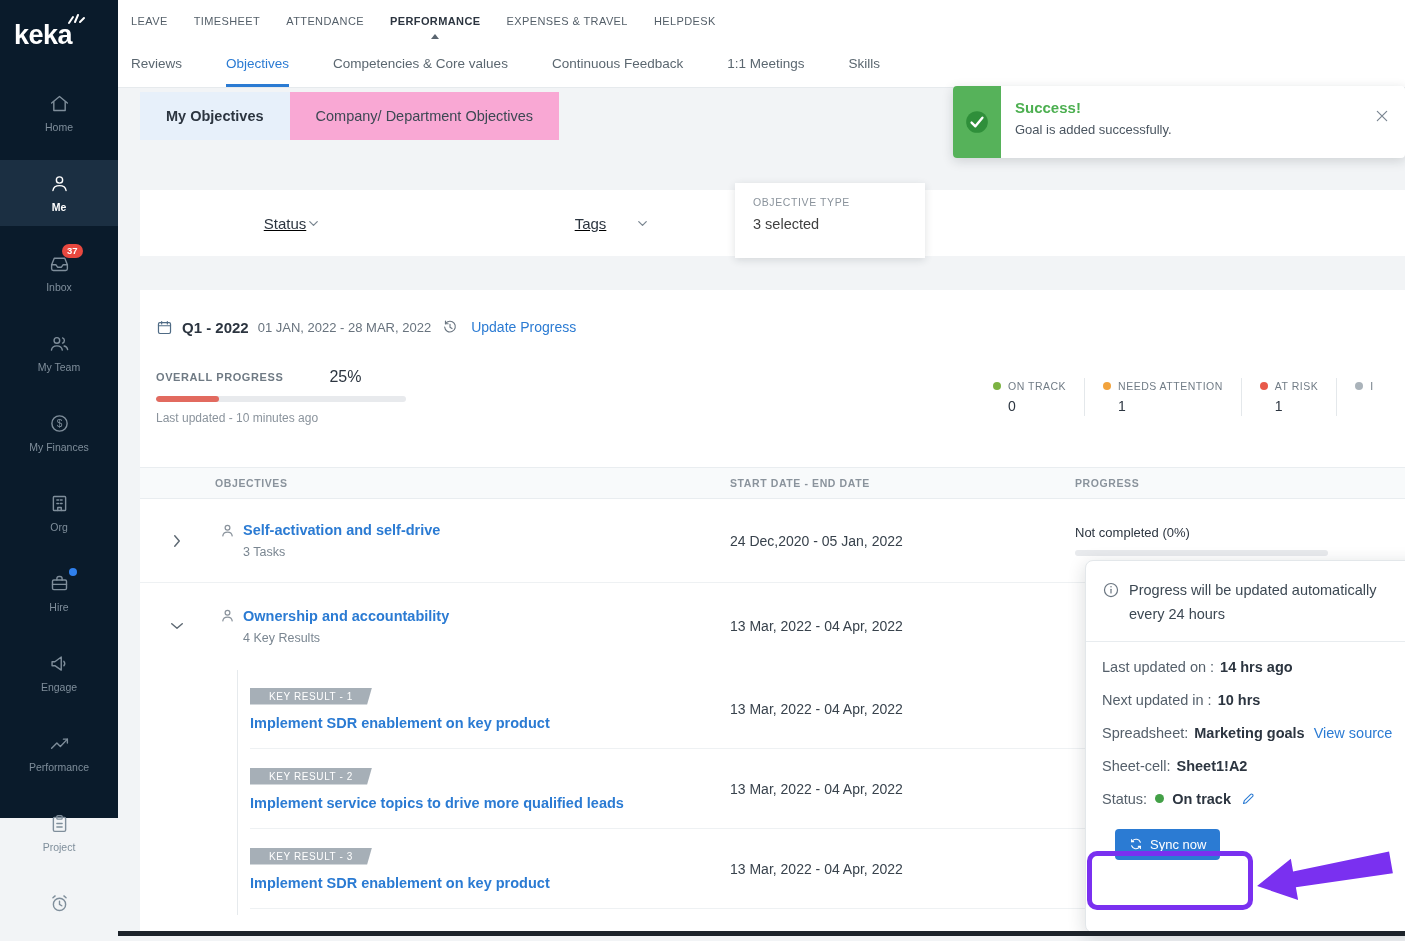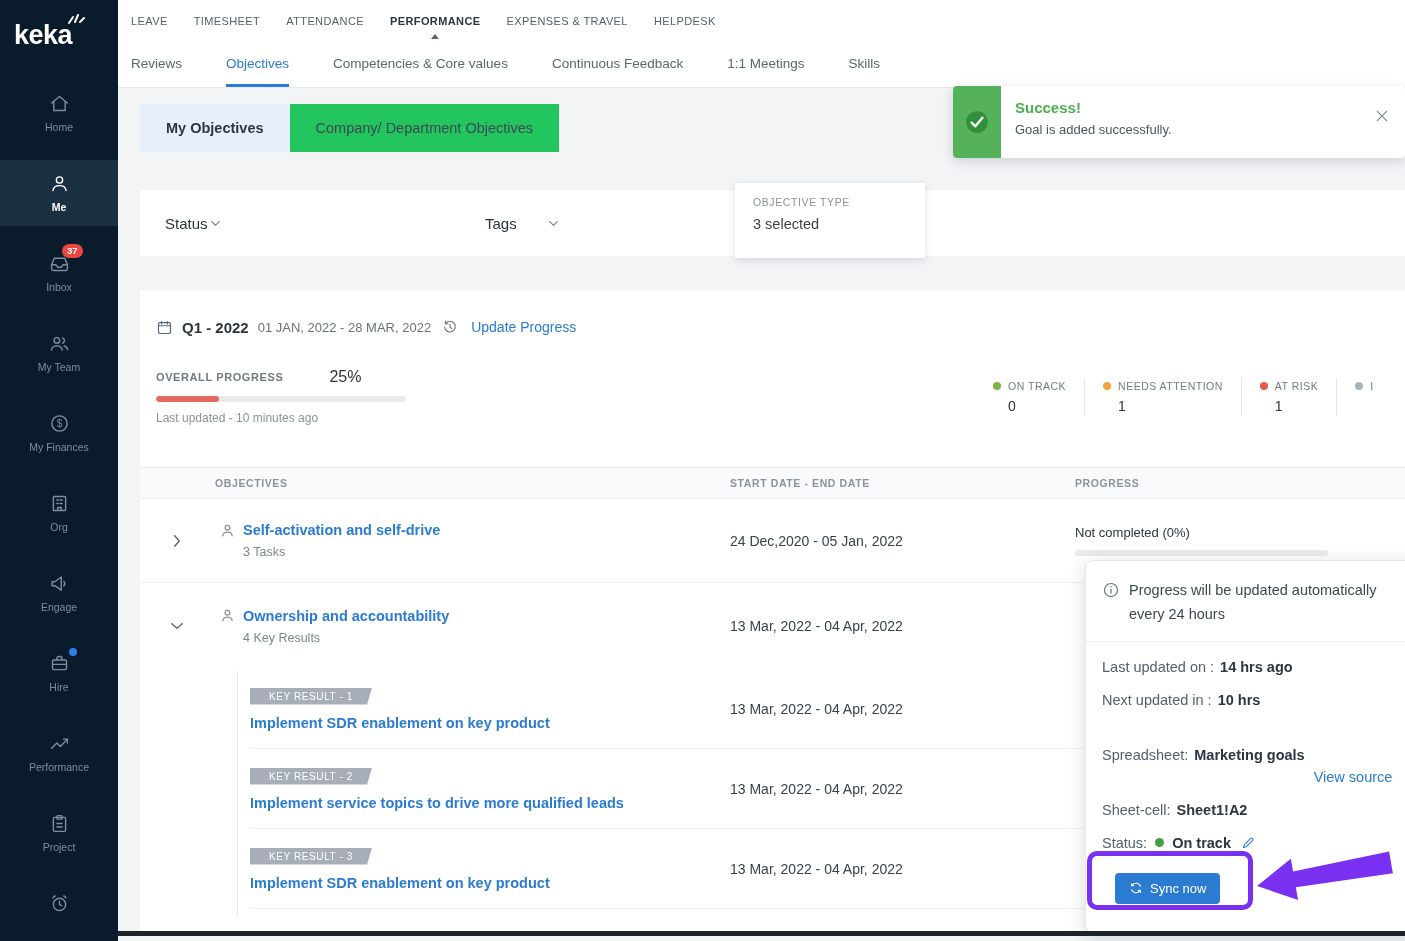--- a/index.html
+++ b/index.html
@@ -1,21 +1,21 @@
 <!DOCTYPE html>
 <html><head>
 <meta charset="utf-8">
 <style>
   * { margin:0; padding:0; box-sizing:border-box; }
   html,body { background:#e8eaec; }
   body { font-family:"Liberation Sans", sans-serif; }
   .screen { position:relative; width:1405px; height:941px; background:#f2f4f6; overflow:hidden; }
 
   
-  .sidebar { position:absolute; left:0; top:0; width:118px; height:941px; background:#0a1b2b; z-index:30; }
+  .sidebar { position:absolute; left:0; top:0; width:118px; height:818px; background:#0a1b2b; z-index:30; }
   .logo { position:relative; height:70px; display:flex; align-items:center; padding-left:14px; cursor:pointer; }
   .logo-text { color:#fff; font-size:27px; font-weight:800; letter-spacing:-0.5px; }
   .logo-spark { position:absolute; left:66px; top:10px; }
   .side-nav { display:flex; flex-direction:column; margin-top:10px; }
   .snav-item { position:relative; display:flex; flex-direction:column; align-items:center; gap:7px; padding:12px 0 13px; margin-bottom:14px; color:#7f8e9b; cursor:pointer; }
   .snav-item .snav-label { font-size:10.5px; }
   .snav-item.active { background:#1b2f42; color:#ffffff;justify-content:center; }
   .snav-item.active .snav-label { font-weight:700; }
   .snav-icon { position:relative; width:22px; height:22px; display:flex; align-items:center; justify-content:center; }
   .snav-icon svg { width:21px; height:21px; }
@@ -28,27 +28,27 @@
   .tn-item { position:relative; font-size:11px; letter-spacing:0.4px; color:#545f69; cursor:pointer; text-decoration:none; }
   .tn-item.active { color:#2b3публ540; color:#2c3540; font-weight:700; }
   .tn-item.active::after { content:""; position:absolute; left:50%; bottom:-12px; margin-left:-4px; border-left:4px solid transparent; border-right:4px solid transparent; border-bottom:5px solid #5a6570; }
   .subnav { height:46px; background:#fff; border-bottom:1px solid #e6eaed; display:flex; align-items:stretch; gap:44px; padding-left:13px; }
   .sn-item { display:flex; align-items:center; font-size:13.5px; color:#5b6770; border-bottom:3px solid transparent; cursor:pointer; }
   .sn-item.active { color:#2b7bd3; border-bottom-color:#2b7bd3; }
 
   .content { position:absolute; left:0; top:88px; width:1287px; height:853px; background:#f2f4f6; }
 
   
-  .obj-tabs { position:absolute; left:22px; top:16px; display:flex; background:#22c55e; }
+  .obj-tabs { position:absolute; left:22px; top:4px; display:flex; background:#f9a8d4; }
   .otab { padding:16px 26px; font-size:14.5px; color:#3c4853; cursor:pointer; white-space:nowrap; }
   .otab.active { background:#e7f0fa; font-weight:700; color:#2c3540; }
 
   
   .filter-band { position:absolute; left:22px; top:102px; right:0; height:66px; background:#fff; display:flex; align-items:center; }
-  .fselect { display:flex; align-items:center; justify-content:flex-start; width:255px; margin-left:25px; cursor:pointer; }
+  .fselect { display:flex; align-items:center; justify-content:center; width:255px; margin-left:25px; cursor:pointer;text-decoration:underline; }
   .fselect .flabel { font-size:15px; color:#2c3540; }
   .fselect svg { width:15px; height:15px; color:#7a8691; }
   .objtype-card { position:absolute; left:617px; top:95px; width:190px; height:75px; background:#fff; box-shadow:0 2px 8px rgba(30,40,50,0.14); padding:13px 0 0 18px; cursor:pointer; z-index:5; }
   .ot-label { font-size:10.5px; letter-spacing:0.6px; color:#8a939c; }
   .ot-value { font-size:14.5px; color:#404040; margin-top:8px; }
 
   
   .panel { position:absolute; left:22px; top:202px; right:0; bottom:8px; background:#fff; overflow:hidden; }
   .period-row { display:flex; align-items:center; gap:9px; padding:26px 0 0 16px; height:48px; }
   .period-row .cal { width:17px; height:17px; color:#4f6b85; }
@@ -110,21 +110,21 @@
 
   
   .sync-popover { position:absolute; left:1085px; top:560px; width:378px; height:373px; background:#fff; border:1px solid #e3e7ea; border-radius:8px; box-shadow:0 4px 18px rgba(20,30,40,0.16); padding:18px 16px 0 16px; z-index:40; }
   .pop-info { display:flex; gap:9px; }
   .pop-info svg { width:18px; height:18px; color:#6a7580; flex:none; margin-top:2px; }
   .pop-info-text { font-size:14.5px; color:#3c4853; line-height:1.65; white-space:nowrap; }
   .pop-divider { height:1px; background:#e8ecef; margin:14px -16px 0 -16px; }
   .pop-row { display:flex; align-items:center; gap:6px; margin-top:17px; font-size:14.5px; white-space:nowrap; }
   .pl { color:#55606b; }
   .pv { color:#2c3540; font-weight:700; }
-  .pop-link { color:#2b7bd3; cursor:pointer; text-decoration:none; margin-left:3px;margin-top:44px; }
+  .pop-link { color:#2b7bd3; cursor:pointer; text-decoration:none; margin-left:3px; }
   .st-dot { width:9px; height:9px; border-radius:50%; display:inline-block; margin:0 2px; }
   .pencil { width:15px; height:15px; color:#2b7bd3; margin-left:4px; cursor:pointer; }
   .sync-btn { display:inline-flex; align-items:center; gap:7px; margin:22px 0 0 13px; background:#2b7bd3; color:#fff; border:none; border-radius:4px; padding:8px 14px; font-size:13px; font-family:inherit; cursor:pointer; }
   .sync-btn svg { width:14px; height:14px; }
 
   .annot-box { position:absolute; left:1087px; top:851px; width:166px; height:59px; border:5px solid #7a30f0; border-radius:10px; z-index:60; pointer-events:none; }
   .annot-arrow { position:absolute; left:1256px; top:845px; width:138px; height:58px; z-index:60; transform:rotate(-10deg); pointer-events:none; }
 
   .bottom-strip { position:absolute; left:118px; top:931px; width:1287px; height:5px; background:#1d232a; z-index:80; }
 </style>
@@ -196,36 +196,36 @@
           <svg viewBox="0 0 24 24" fill="none" stroke="currentColor" stroke-width="1.6" stroke-linecap="round" stroke-linejoin="round">
               <rect x="5" y="4" width="14" height="16" rx="1"></rect>
               <path d="M9 8h2M13 8h2M9 12h2M13 12h2M10 20v-3.5h4V20"></path>
             </svg>
         </span>
         <span class="snav-label">Org</span>
       </div>
       <div class="snav-item">
         <span class="snav-icon">
           <svg viewBox="0 0 24 24" fill="none" stroke="currentColor" stroke-width="1.6" stroke-linecap="round" stroke-linejoin="round">
-              <path d="M3.5 10v4.5h3.2L14 19.5v-15L6.7 10z"></path>
-              <path d="M17 9.5a4 4 0 0 1 0 5"></path>
-            </svg>
-        </span>
-        <span class="snav-label">Engage</span>
-      </div>
-      <div class="snav-item">
-        <span class="snav-icon">
-          <svg viewBox="0 0 24 24" fill="none" stroke="currentColor" stroke-width="1.6" stroke-linecap="round" stroke-linejoin="round">
               <rect x="4" y="8" width="16" height="11" rx="1.5"></rect>
               <path d="M9 8V6.5A2.5 2.5 0 0 1 11.5 4h1A2.5 2.5 0 0 1 15 6.5V8"></path>
               <path d="M4 13h16"></path>
             </svg>
           <span class="notif-dot"></span>
         </span>
         <span class="snav-label">Hire</span>
+      </div>
+      <div class="snav-item">
+        <span class="snav-icon">
+          <svg viewBox="0 0 24 24" fill="none" stroke="currentColor" stroke-width="1.6" stroke-linecap="round" stroke-linejoin="round">
+              <path d="M3.5 10v4.5h3.2L14 19.5v-15L6.7 10z"></path>
+              <path d="M17 9.5a4 4 0 0 1 0 5"></path>
+            </svg>
+        </span>
+        <span class="snav-label">Engage</span>
       </div>
       <div class="snav-item">
         <span class="snav-icon">
           <svg viewBox="0 0 24 24" fill="none" stroke="currentColor" stroke-width="1.6" stroke-linecap="round" stroke-linejoin="round">
               <path d="M3 17.5 9 11.5l4 4 8-8.5"></path>
               <path d="M16.5 7h4.5v4.5"></path>
             </svg>
         </span>
         <span class="snav-label">Performance</span>
       </div>

